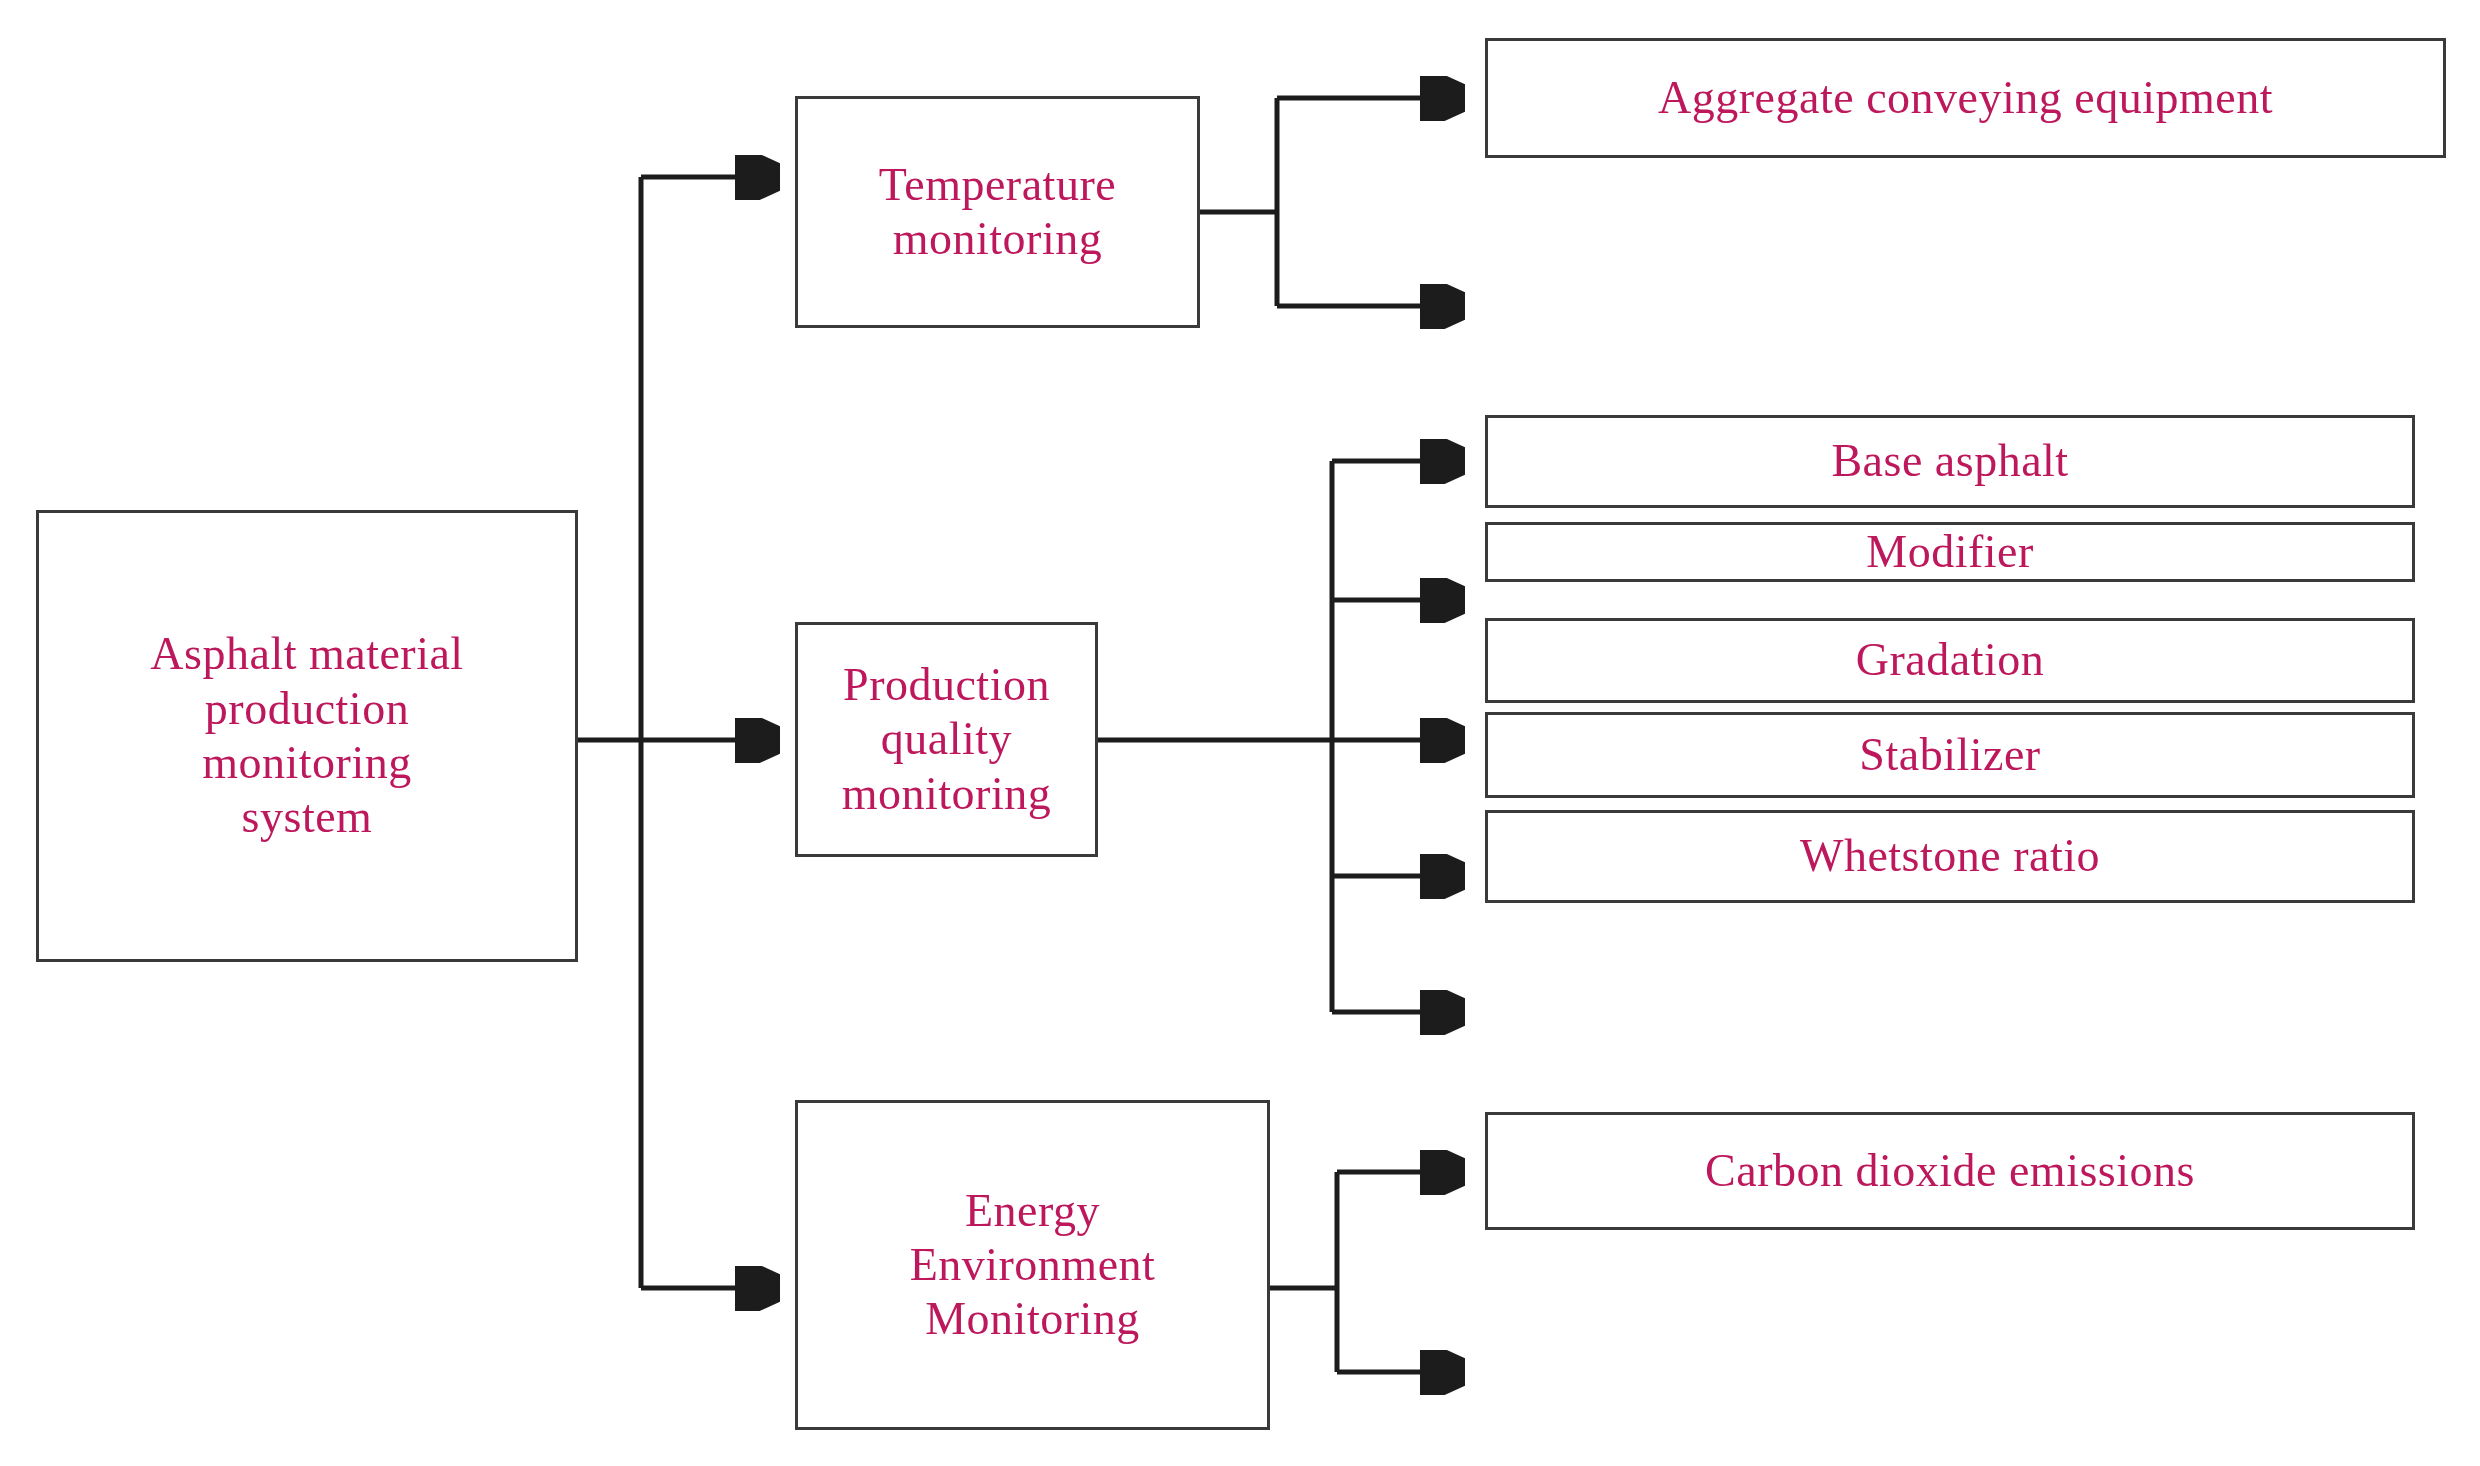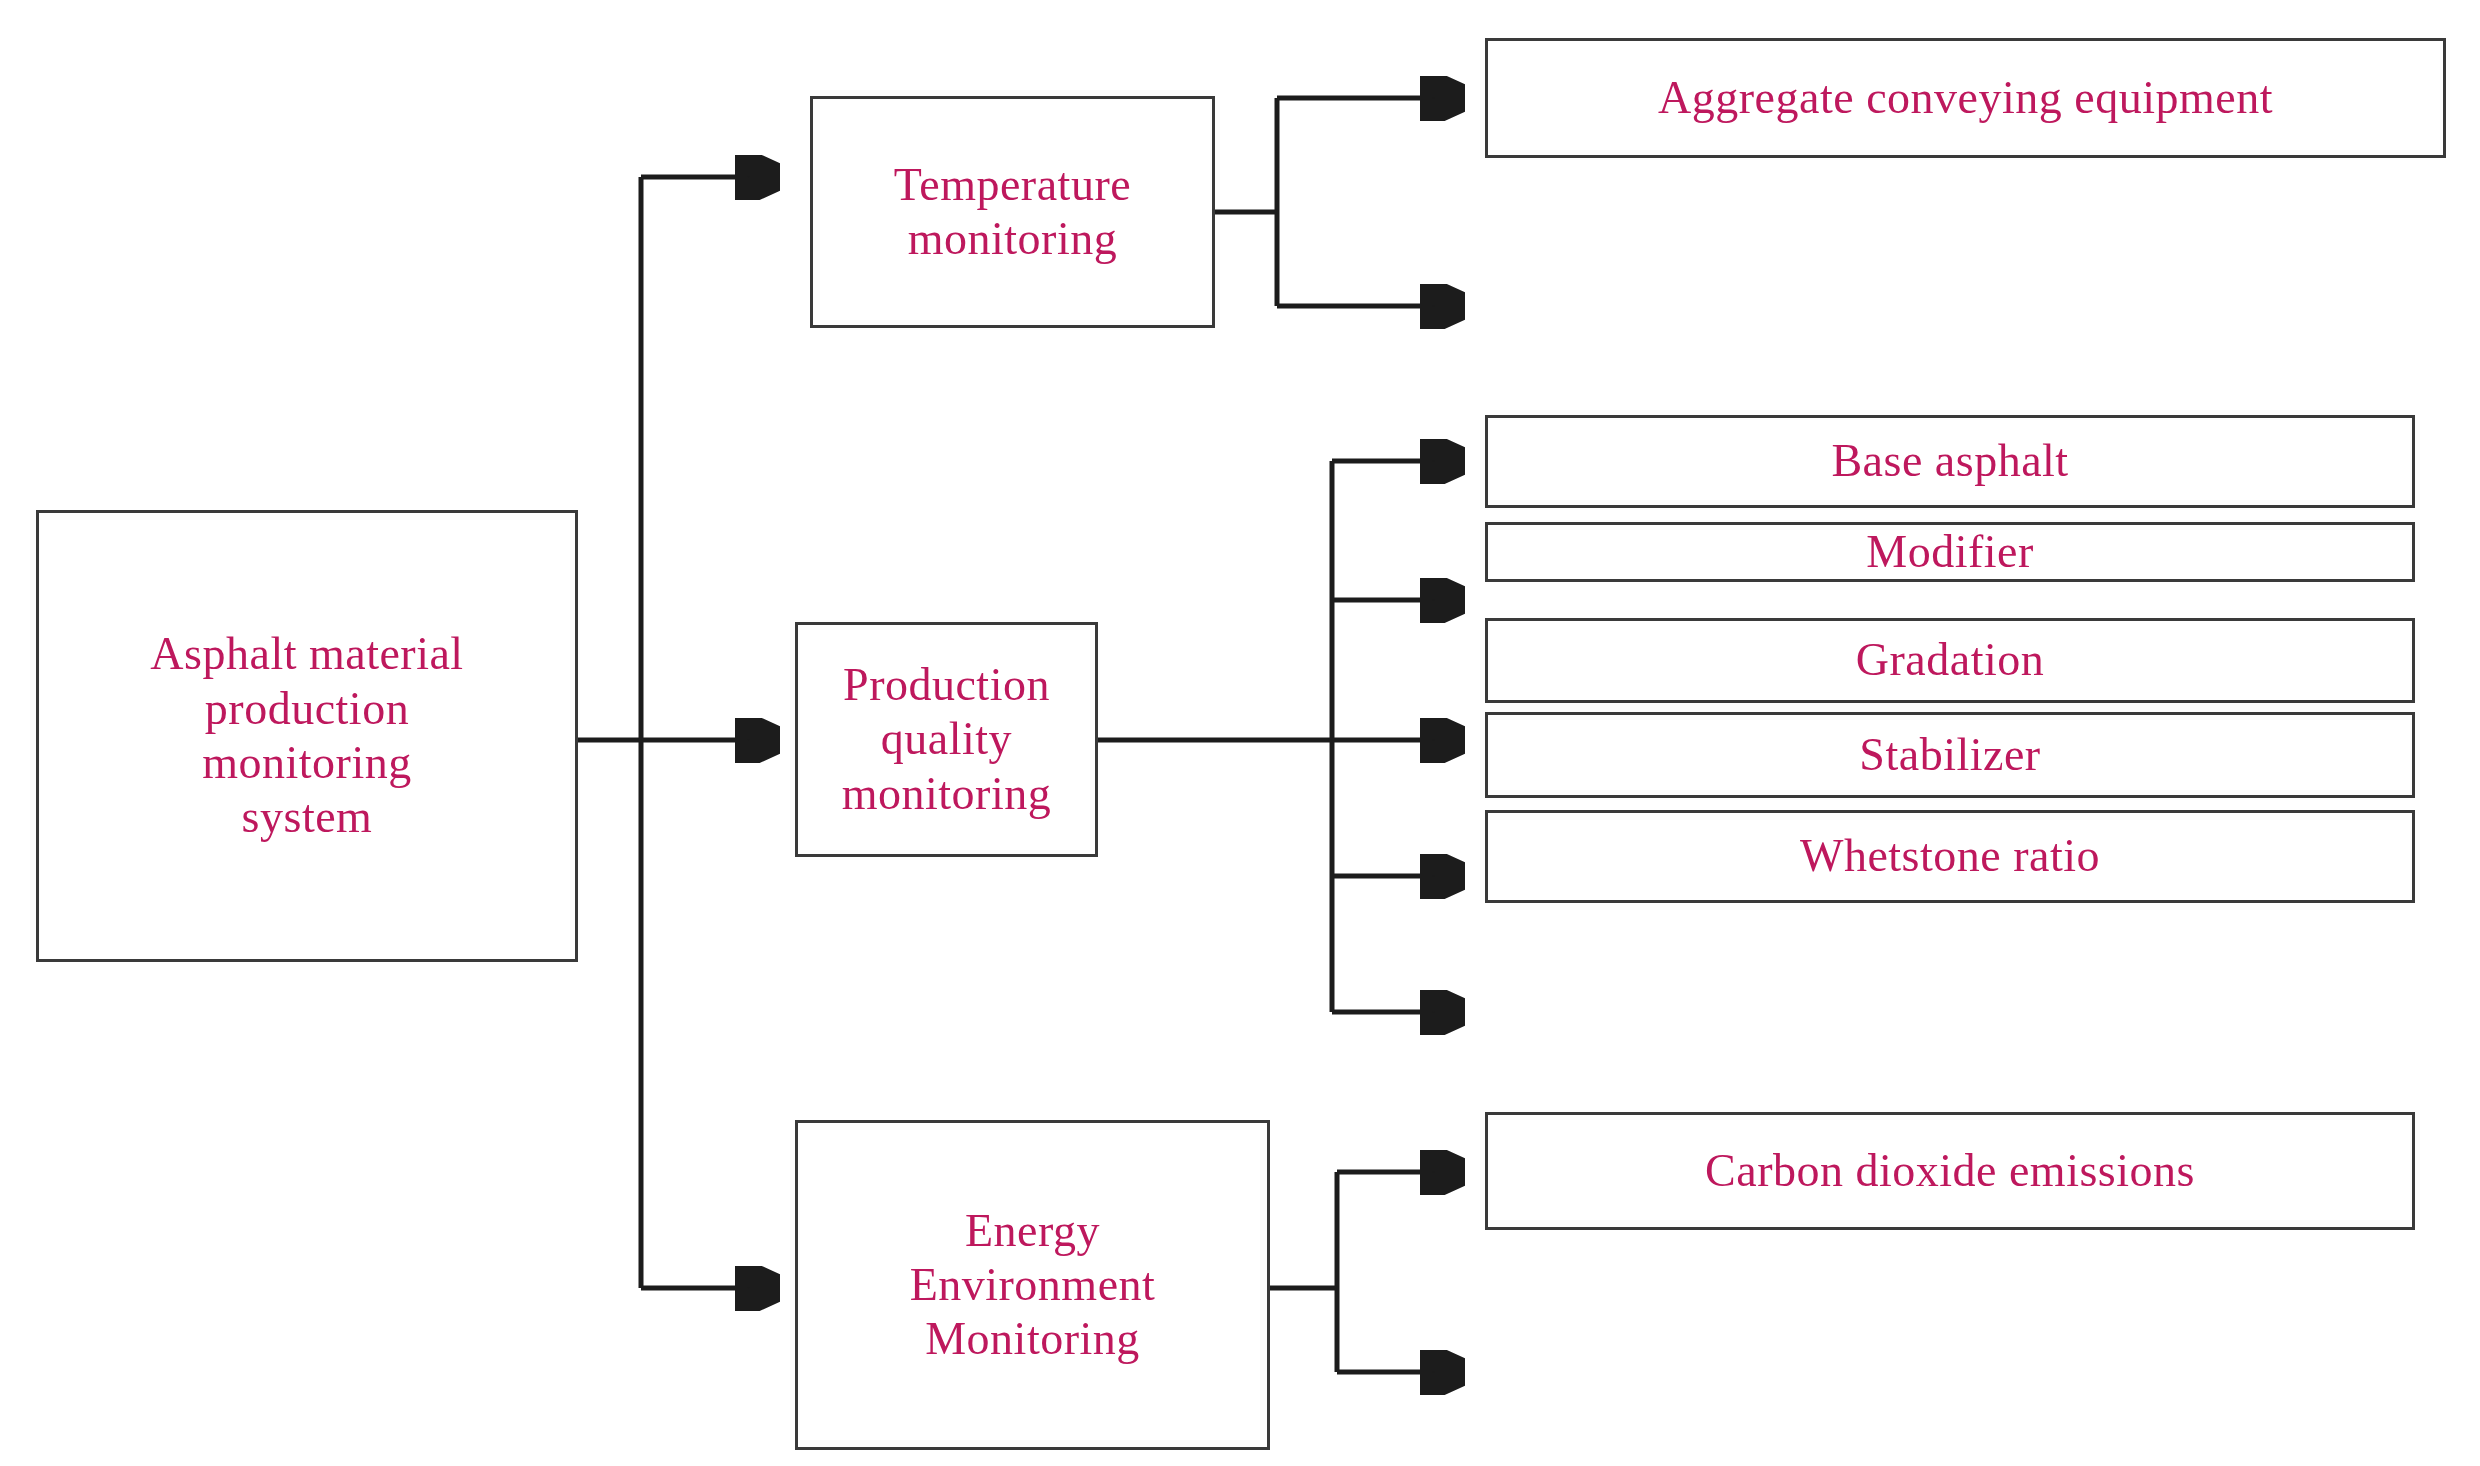--- a/index.html
+++ b/index.html
@@ -74,28 +74,28 @@
     <line x1="1337" y1="1172" x2="1337" y2="1372"></line>
     <line x1="1337" y1="1172" x2="1463" y2="1172" marker-end="url(#ah)"></line>
     <line x1="1337" y1="1372" x2="1463" y2="1372" marker-end="url(#ah)"></line>
   </svg>
 
   <div class="node node-root" style="left:36px;top:510px;width:542px;height:452px;">Asphalt material
 production
 monitoring
 system</div>
 
-  <div class="node node-mid" style="left:795px;top:96px;width:405px;height:232px;margin-left:15px;">Temperature
+  <div class="node node-mid" style="left:795px;top:96px;width:405px;height:232px;">Temperature
 monitoring</div>
 
   <div class="node node-mid" style="left:795px;top:622px;width:303px;height:235px;">Production
 quality
 monitoring</div>
 
-  <div class="node node-mid" style="left:795px;top:1100px;width:475px;height:330px;margin-top:20px;">Energy
+  <div class="node node-mid" style="left:795px;top:1100px;width:475px;height:330px;">Energy
 Environment
 Monitoring</div>
 
   <div class="node node-leaf" style="left:1485px;top:38px;width:961px;height:120px;">Aggregate conveying equipment</div>
 
 
   <div class="node node-leaf" style="left:1485px;top:415px;width:930px;height:93px;">Base asphalt</div>
 
   <div class="node node-leaf" style="left:1485px;top:522px;width:930px;height:60px;">Modifier</div>
 

